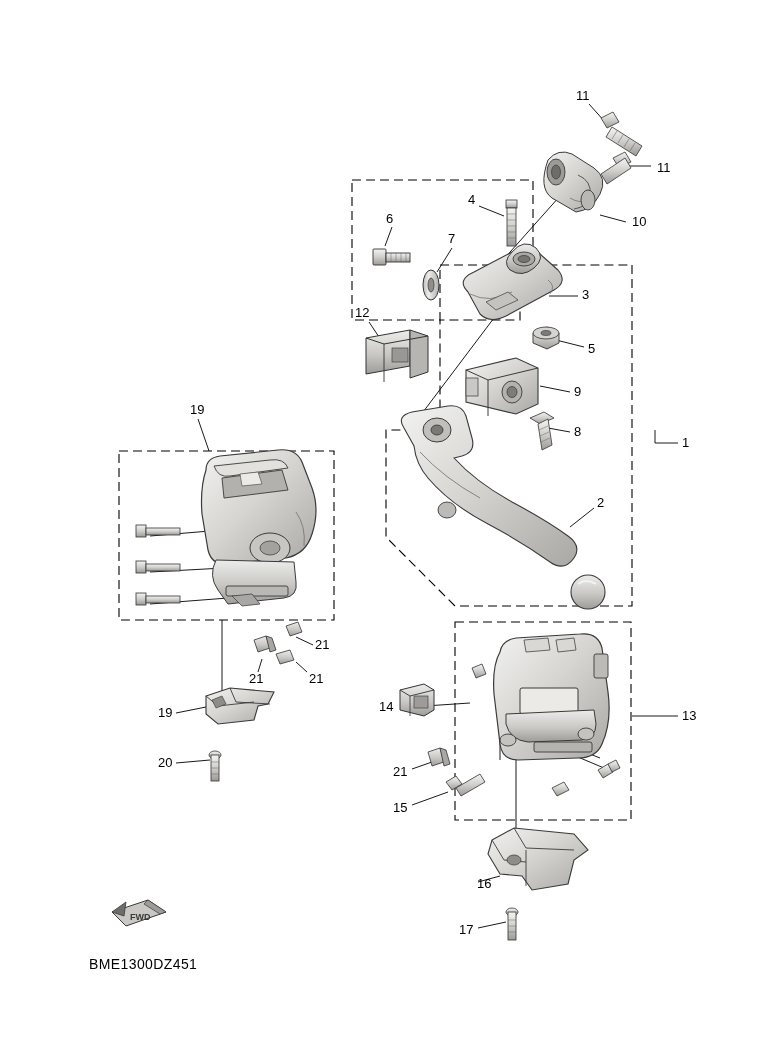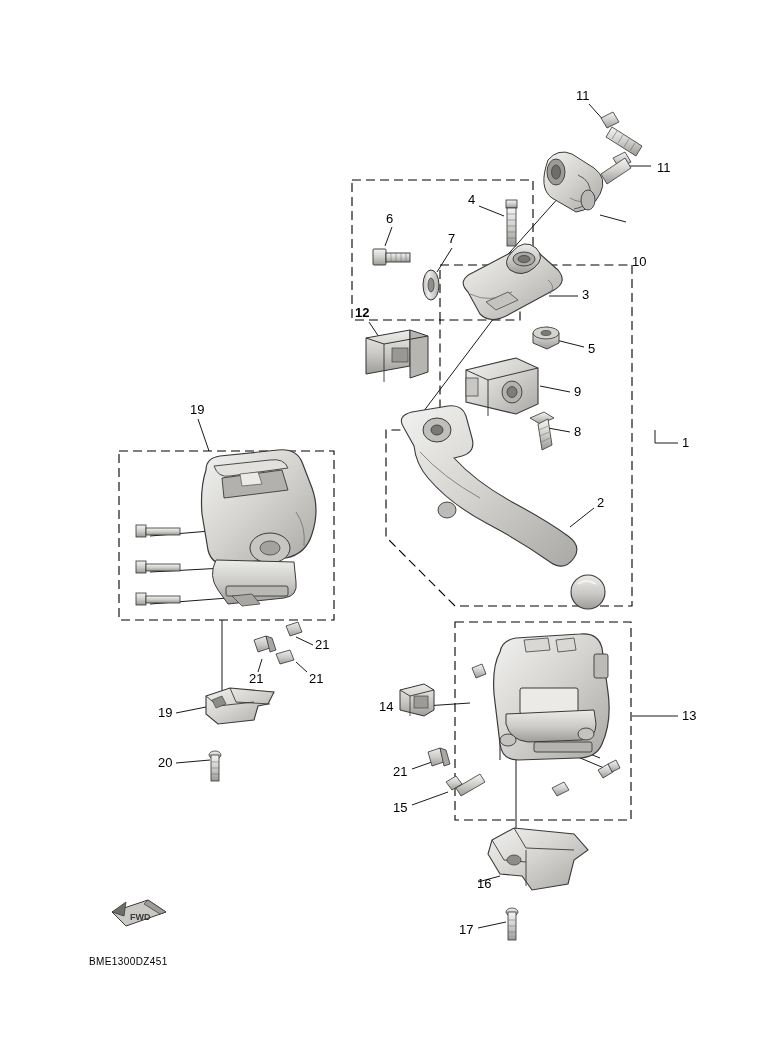--- a/index.html
+++ b/index.html
@@ -27,21 +27,21 @@
   .callout {
     position: absolute;
     font-size: 13px;
     color: #000000;
     font-family: "Liberation Sans", sans-serif;
     white-space: nowrap;
     line-height: 1;
   }
   .part-code {
     position: absolute;
-    font-size: 10px;
+    font-size: 14px;
     letter-spacing: 0.4px;
     color: #000000;
     font-family: "Liberation Sans", sans-serif;
     white-space: nowrap;
   }
   .fwd-label {
     position: absolute;
     font-size: 9px;
     font-weight: bold;
     color: #3a3a3a;
@@ -361,27 +361,27 @@
     <g>
       <path d="M112 912 l36 -12 l18 12 l-40 14 z" fill="#c9c8c5" stroke="#3a3a3a" stroke-width="1"></path>
       <path d="M112 912 l14 -10 l-2 14 z" fill="#6e6d6a" stroke="#3a3a3a" stroke-width="0.8"></path>
       <path d="M148 900 l18 12 l-6 2 l-16 -10 z" fill="#9d9c99" stroke="#3a3a3a" stroke-width="0.7"></path>
     </g>
 
   </svg>
 
   <div class="callout" style="left:576px; top:89px;">11</div>
   <div class="callout" style="left:657px; top:161px;">11</div>
-  <div class="callout" style="left:632px; top:215px;margin-top:40px;">10</div>
+  <div class="callout" style="left:632px; top:215px;">10</div>
   <div class="callout" style="left:468px; top:193px;">4</div>
   <div class="callout" style="left:386px; top:212px;">6</div>
   <div class="callout" style="left:448px; top:232px;">7</div>
   <div class="callout" style="left:582px; top:288px;">3</div>
   <div class="callout" style="left:588px; top:342px;">5</div>
-  <div class="callout" style="left:355px; top:306px;font-weight:bold;">12</div>
+  <div class="callout" style="left:355px; top:306px;">12</div>
   <div class="callout" style="left:574px; top:385px;">9</div>
   <div class="callout" style="left:574px; top:425px;">8</div>
   <div class="callout" style="left:682px; top:436px;">1</div>
   <div class="callout" style="left:597px; top:496px;">2</div>
   <div class="callout" style="left:190px; top:403px;">19</div>
   <div class="callout" style="left:315px; top:638px;">21</div>
   <div class="callout" style="left:249px; top:672px;">21</div>
   <div class="callout" style="left:309px; top:672px;">21</div>
   <div class="callout" style="left:158px; top:706px;">19</div>
   <div class="callout" style="left:158px; top:756px;">20</div>

